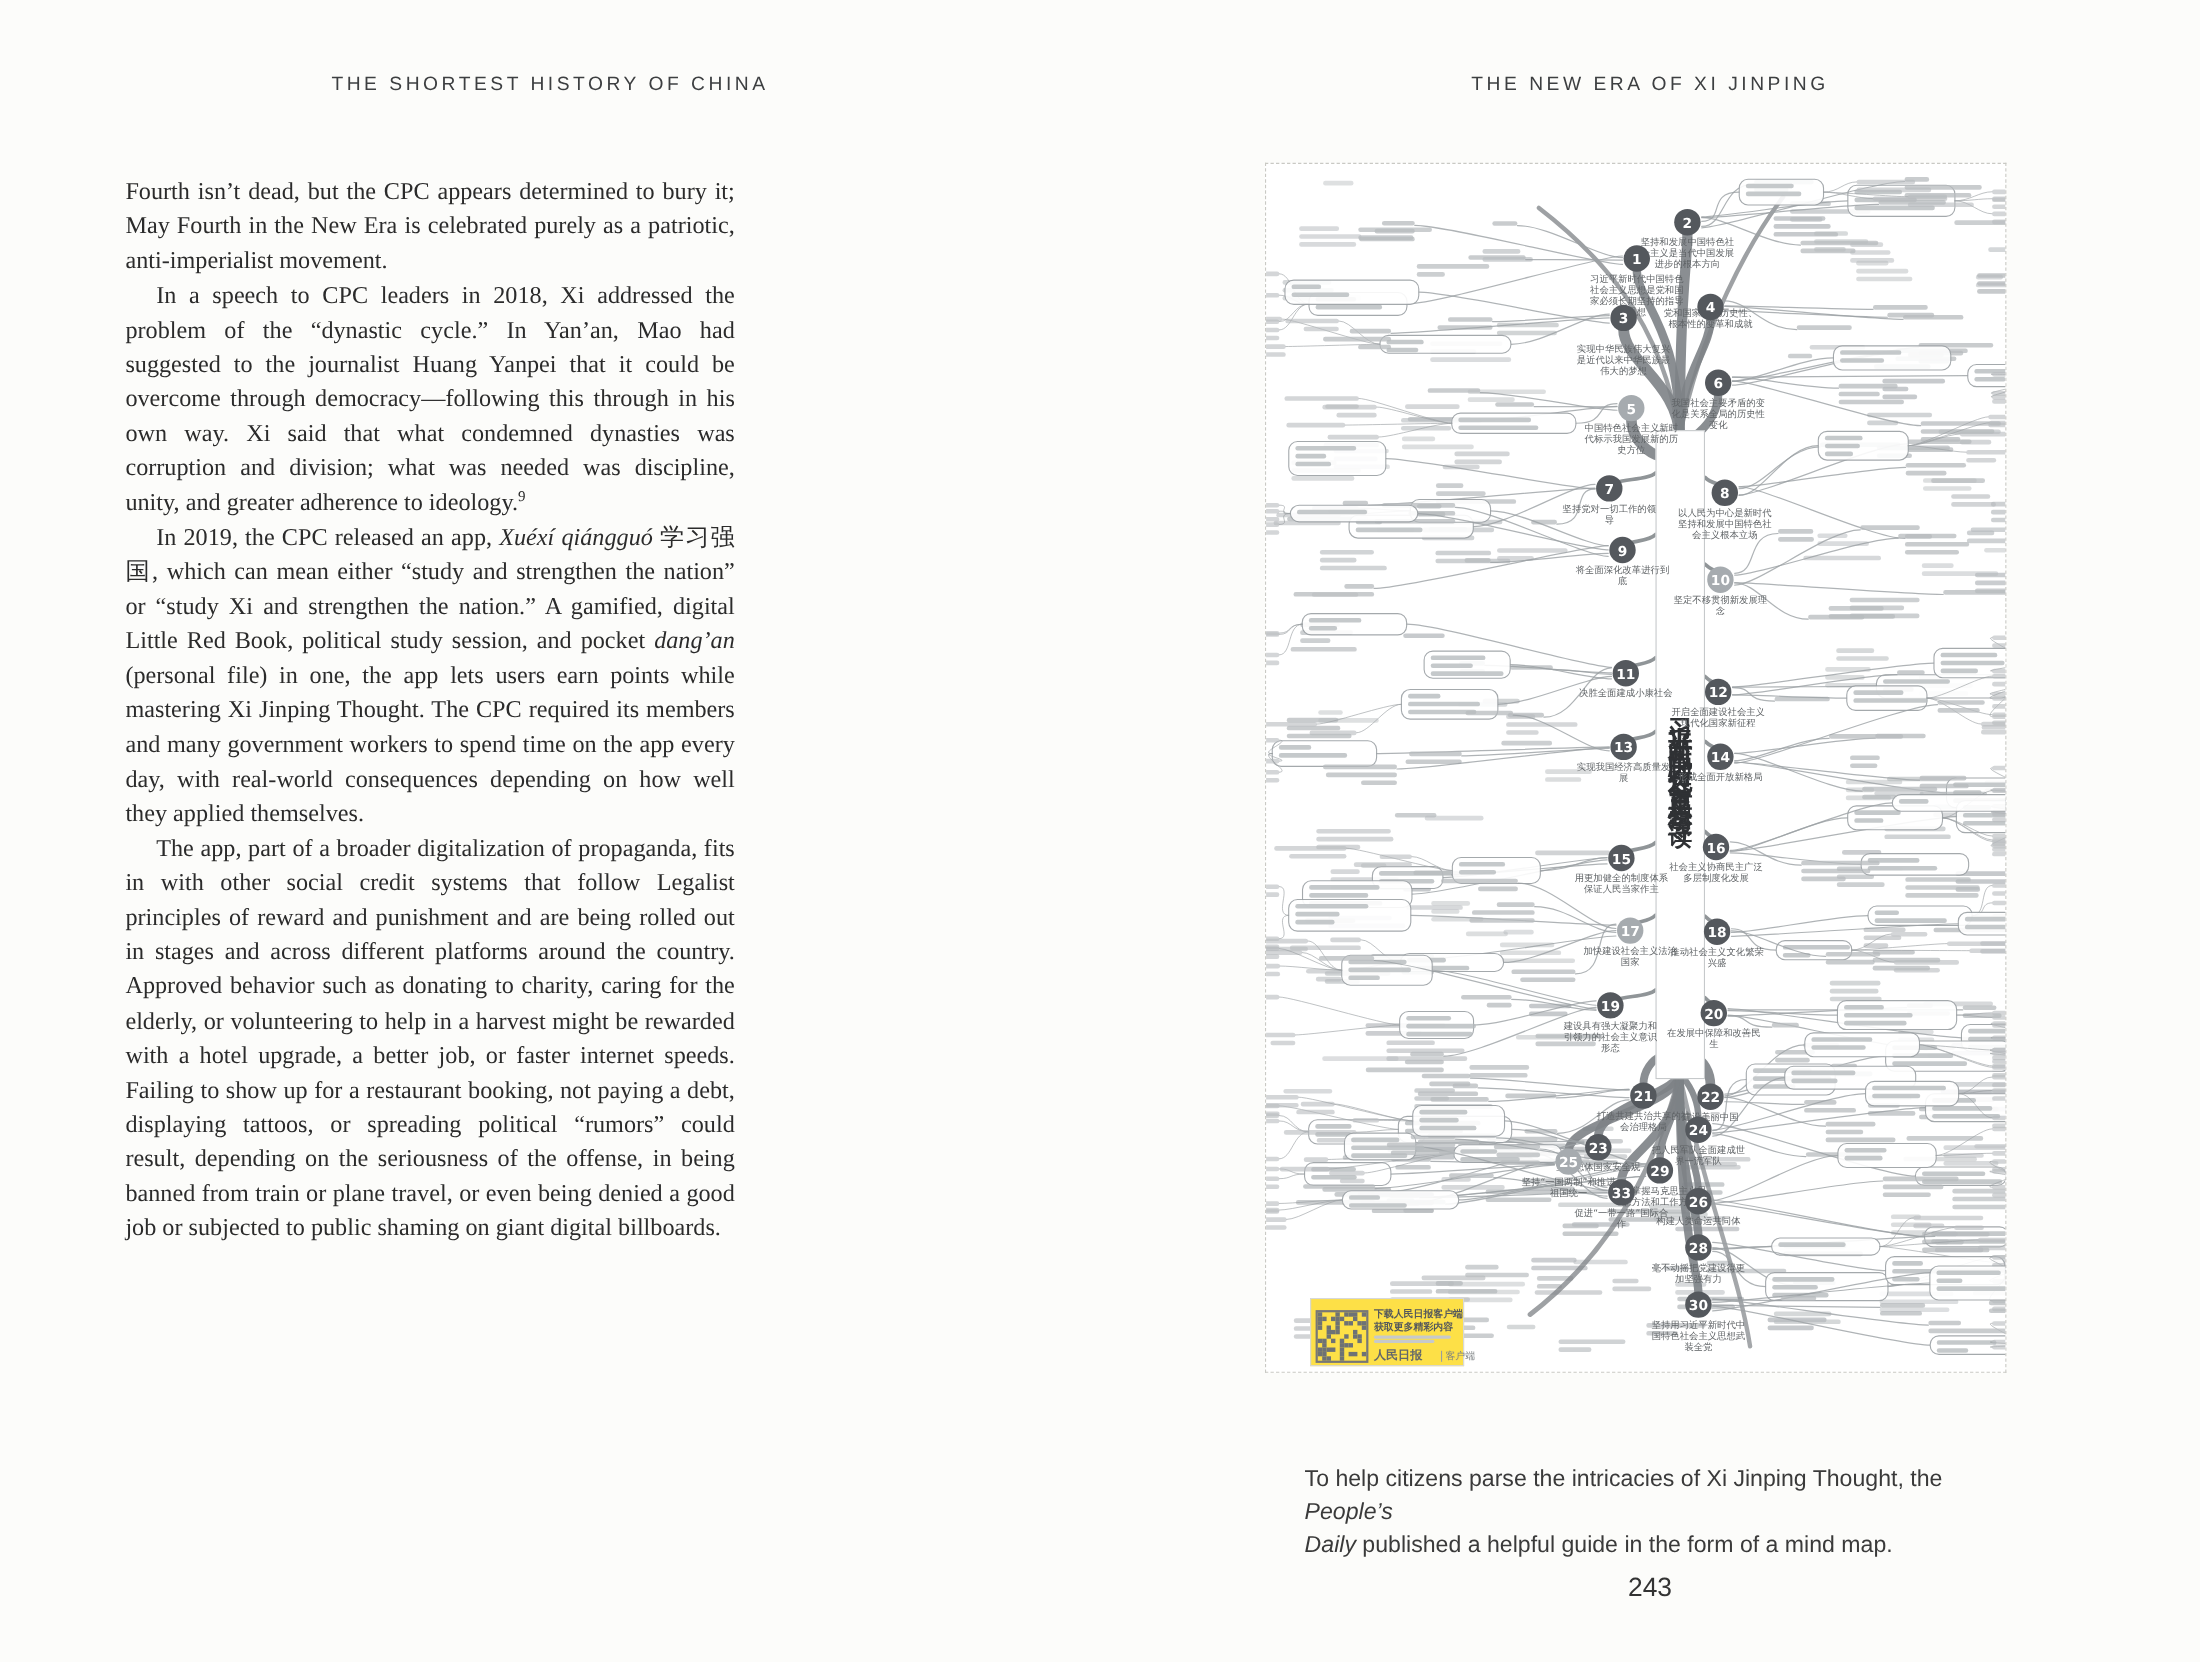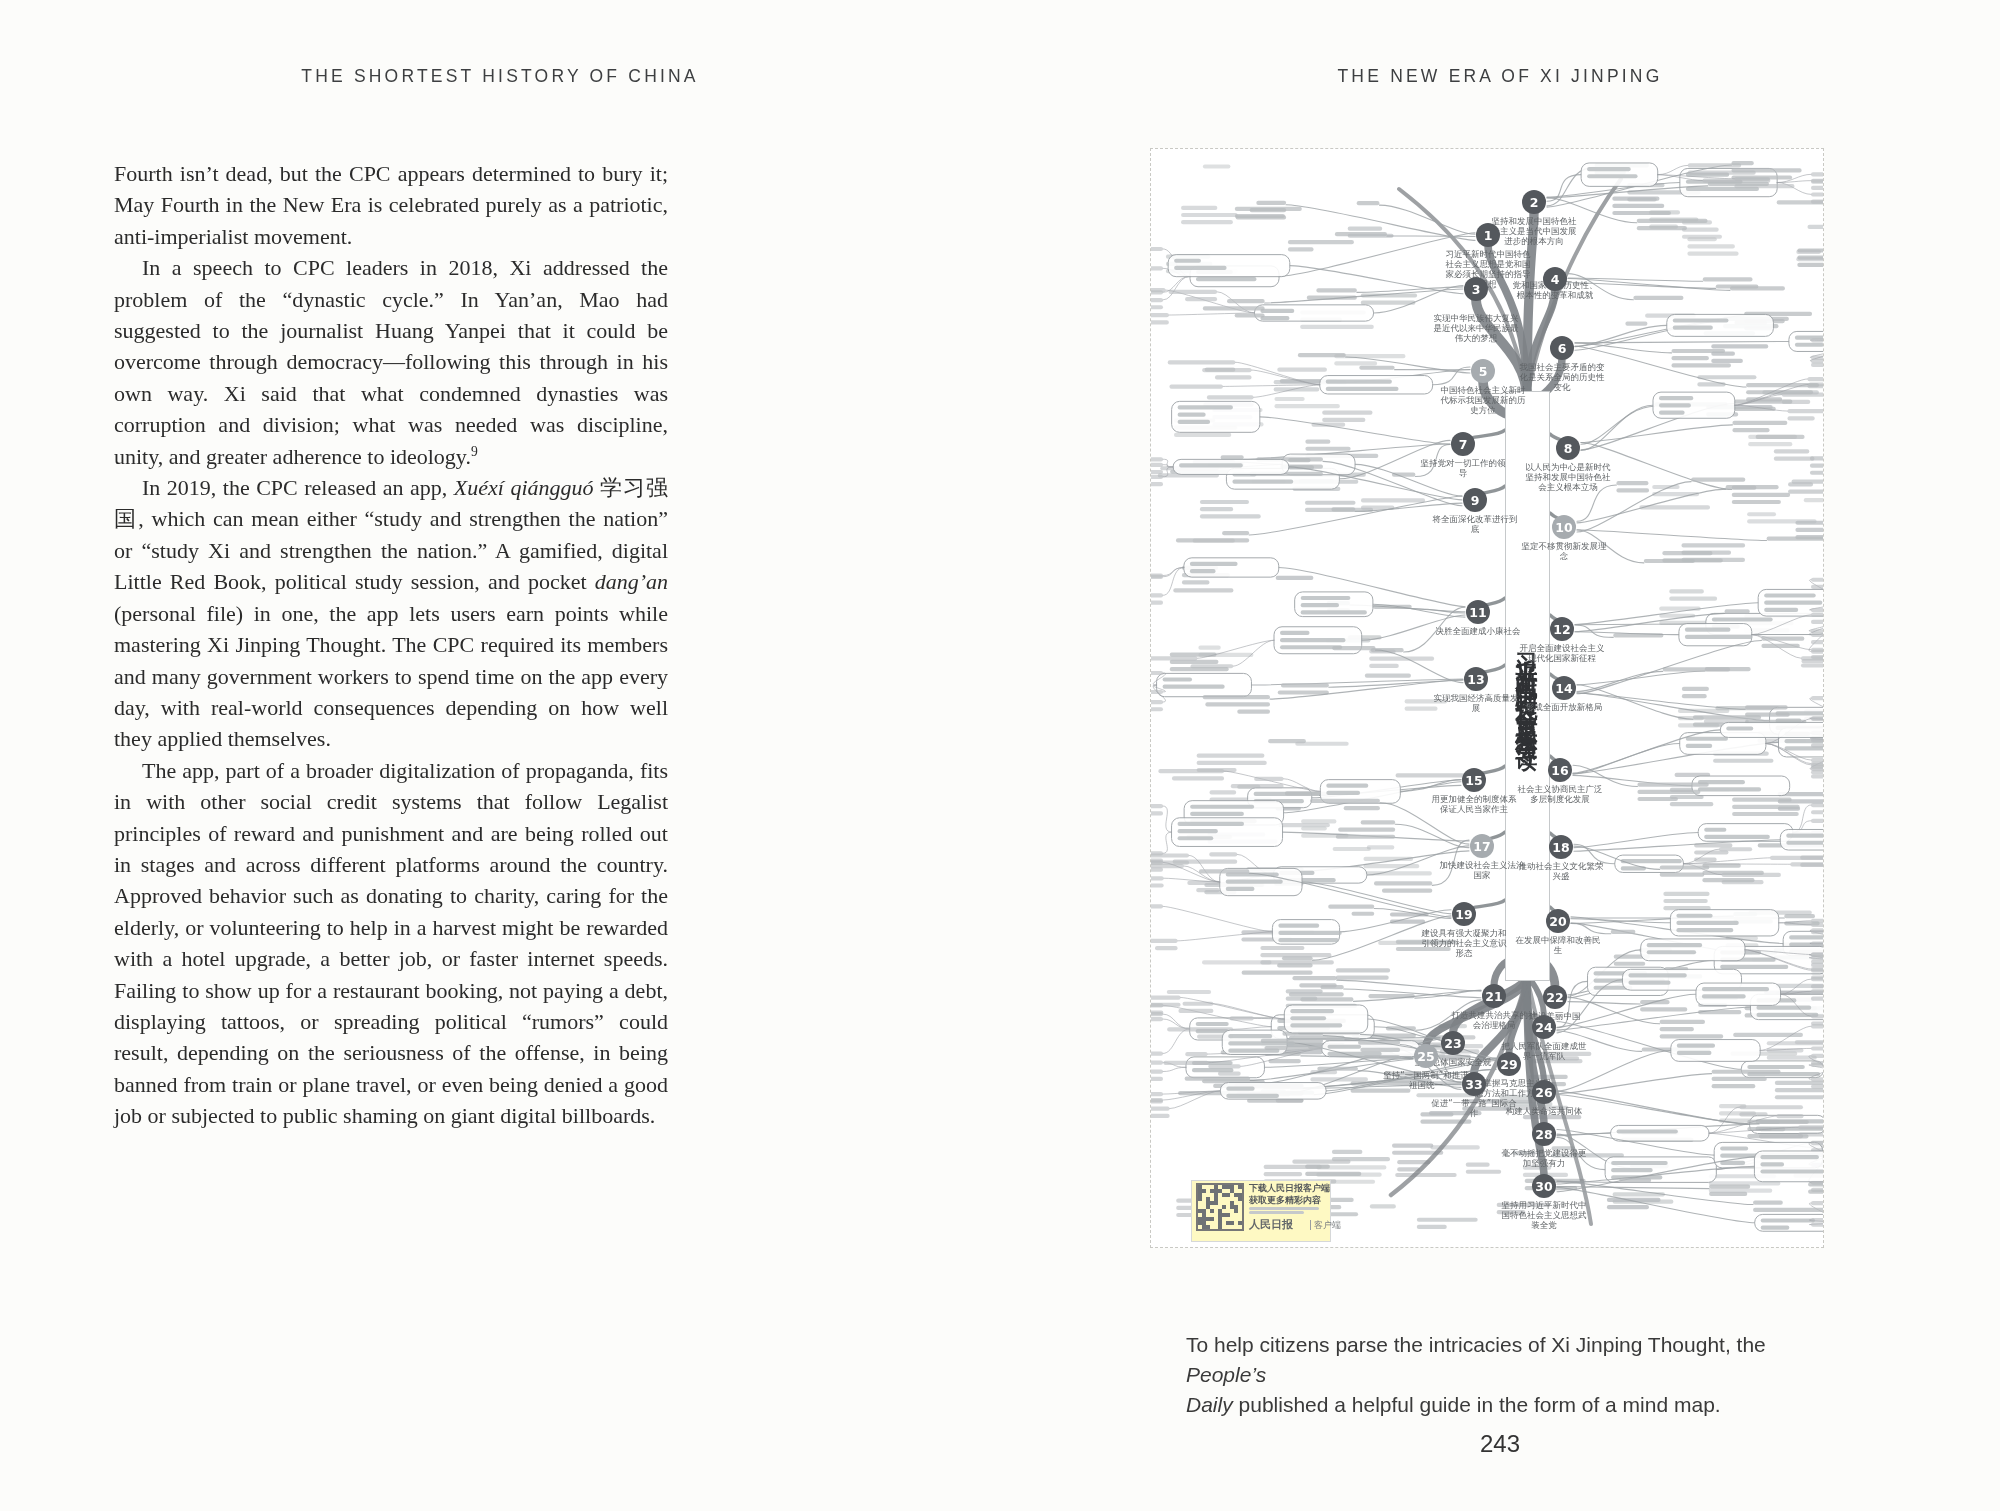--- a/index.html
+++ b/index.html
@@ -64,22 +64,22 @@
   .map-node.dark{background:#54585d;}
   .map-node.light{background:#a6abaf;}
   .map-node-label{
     position:absolute;width:90px;z-index:3;
     font-family:"DejaVu Sans","Liberation Sans",sans-serif;
     font-size:8.5px;line-height:10px;color:#5e6265;text-align:center;
   }
   
   #qr-block{
     position:absolute;left:40px;top:1031px;width:140px;height:62px;
-    border:1px solid #d6d8d9;background:#fef9c3;z-index:4;
-    display:flex;align-items:flex-start;gap:5px;padding:2px 4px;box-sizing:border-box;
+    border:1px solid #d6d8d9;background:#fde047;z-index:4;
+    display:flex;align-items:flex-end;gap:5px;padding:2px 4px;box-sizing:border-box;
   }
   #qr-grid{width:44px;height:44px;flex:0 0 auto;display:grid;
     grid-template-columns:repeat(11,1fr);grid-template-rows:repeat(11,1fr);
     border:2px solid #777;}
   #qr-grid span{display:block;}
   #qr-grid span.b{background:#6e7275;}
   .qr-texts{display:flex;flex-direction:column;gap:1px;min-width:0;}
   .qr-line{font-family:"DejaVu Sans","Liberation Sans",sans-serif;
     font-size:9px;line-height:11px;color:#55595c;font-weight:bold;white-space:nowrap;}
   .qr-micro{height:3px;background:#c6c9cb;border-radius:2px;}

